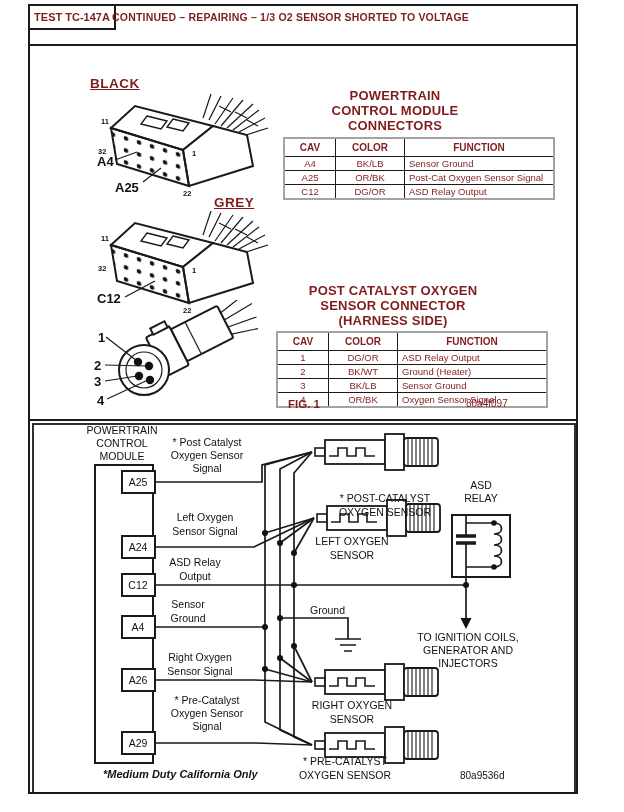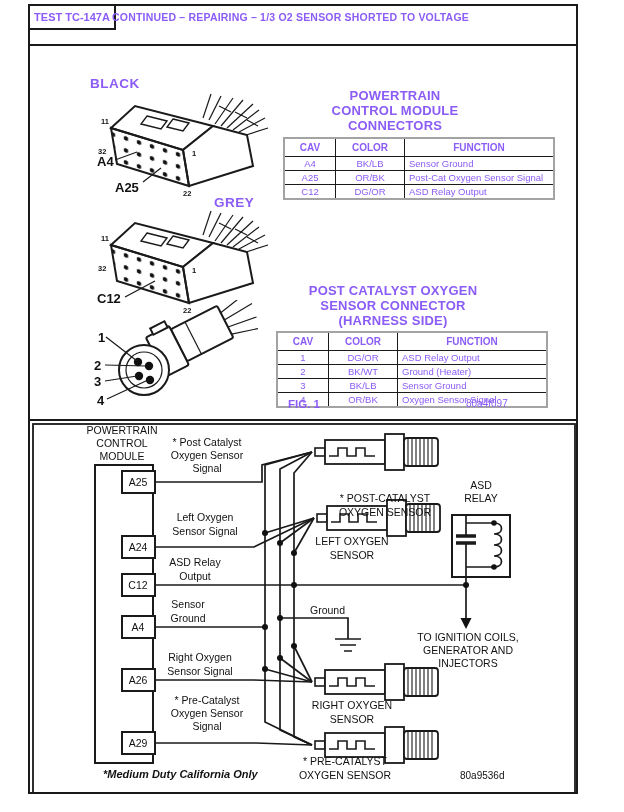--- a/index.html
+++ b/index.html
@@ -1,24 +1,24 @@
 <!DOCTYPE html>
 <html><head>
 <meta charset="utf-8">
 <style>
   html,body{margin:0;padding:0;background:#fff;}
   .page{position:relative;width:624px;height:812px;background:#fff;overflow:hidden;
-        font-family:"Liberation Sans",sans-serif;color:#8b5cf6;}
+        font-family:"Liberation Sans",sans-serif;color:#7f1d1d;}
   .abs{position:absolute;}
   .frame{left:28px;top:4px;width:550px;height:790px;border:2px solid #1a1a1a;box-sizing:border-box;background:#fff;}
   .test-box{left:28px;top:4px;width:88px;height:26px;border:2px solid #1a1a1a;box-sizing:border-box;
             display:flex;align-items:center;justify-content:center;font-weight:bold;font-size:11px;background:#fff;}
   .hdr-title{left:112px;top:11px;font-weight:bold;font-size:10.5px;letter-spacing:.2px;}
   .rule{left:28px;width:550px;height:0;border-top:2px solid #1a1a1a;}
-  .conn-label{font-weight:bold;font-size:13.5px;letter-spacing:.5px;}
+  .conn-label{font-weight:bold;font-size:13.5px;letter-spacing:.5px;text-decoration:underline;}
   .heading{font-weight:bold;font-size:13px;line-height:15px;text-align:center;letter-spacing:.2px;}
   table.ctable{border-collapse:collapse;background:#fff;}
   table.ctable th,table.ctable td{border:1.3px solid #1a1a1a;padding:0 4px;height:13px;white-space:nowrap;}
   table.ctable th{font-size:10px;height:17px;text-align:center;}
   table.ctable td{font-size:9.5px;}
   table.ctable{border:2px solid #a3a3a3;}
   .col-cav{width:42px;text-align:center!important;}
   .col-color{width:60px;}
   .col-fn{width:140px;}
   td.c{text-align:center;}

